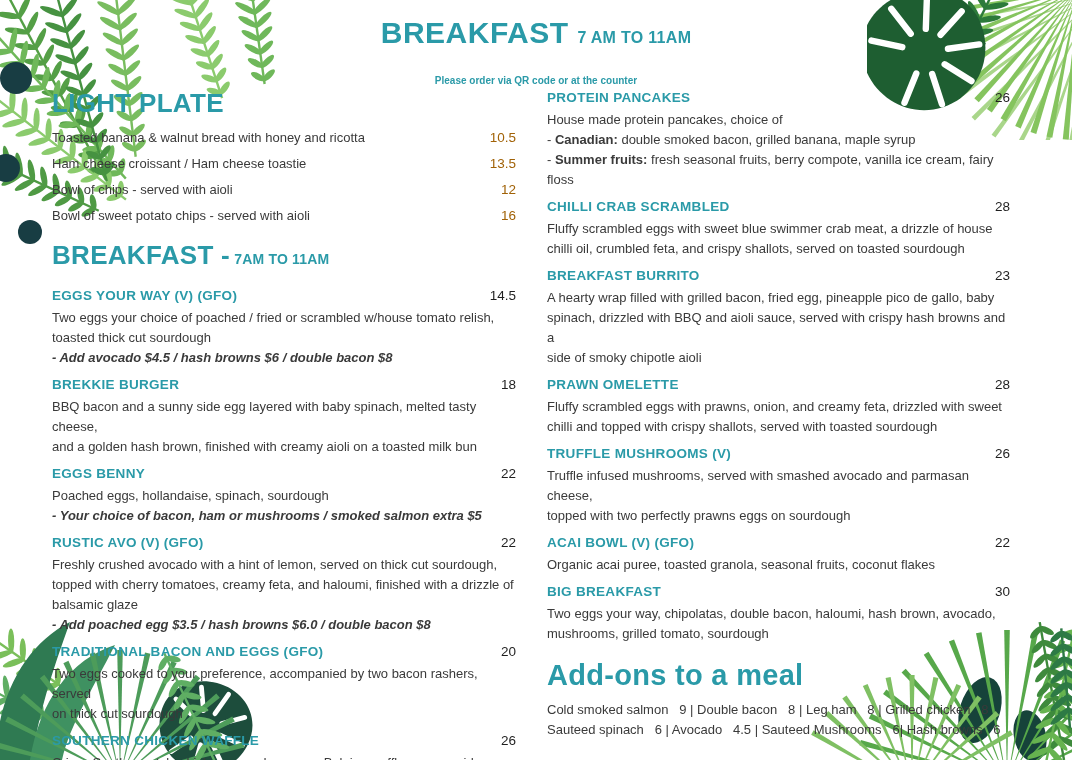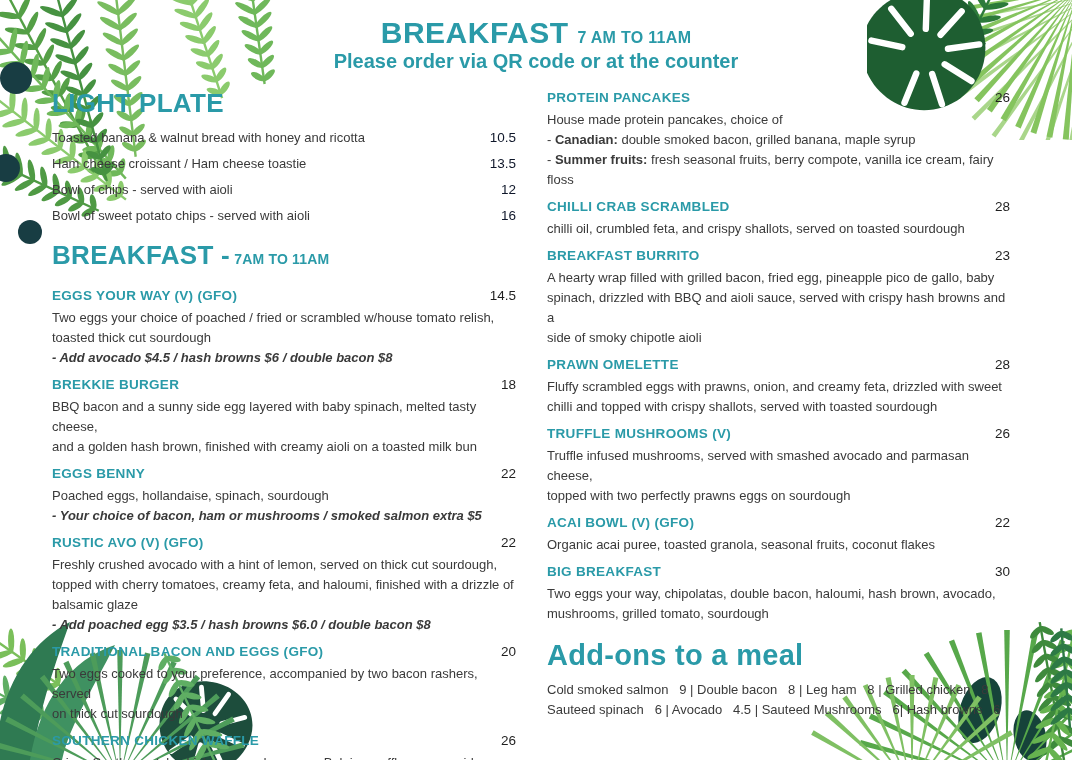--- a/index.html
+++ b/index.html
@@ -4,32 +4,32 @@
 <style>
   html,body{margin:0;padding:0;background:#ffffff;}
   .page{
     position:relative;width:1072px;height:760px;background:#ffffff;overflow:hidden;
     font-family:Liberation Sans, sans-serif;color:#3a3a3a;
   }
   
   .menu-header{position:absolute;top:16px;left:0;right:0;text-align:center;z-index:5;}
   .menu-title{color:var(--accent);font-weight:bold;font-size:30px;letter-spacing:.5px;}
   .menu-title .hours{font-size:16px;letter-spacing:.3px;}
-  .menu-subtitle{color:var(--accent);font-weight:bold;font-size:20px;margin-top:0;}
+  .menu-subtitle{color:var(--accent);font-weight:bold;font-size:10px;margin-top:25px;}
   
   .col{position:absolute;top:88px;z-index:4;}
   .col.left{left:52px;width:464px;}
   .col.right{left:547px;width:463px;}
   .section-heading{color:var(--accent);font-weight:bold;font-size:26px;letter-spacing:.3px;line-height:30px;margin:0 0 12px 0;}
   .section-heading .suffix{font-size:14px;letter-spacing:.2px;}
   .section + .section .section-heading{margin-top:16px;}
   .addons-heading{font-size:29px;margin-bottom:10px;}
   
   .menu-row{display:flex;justify-content:space-between;align-items:flex-end;font-size:13px;line-height:16px;margin-bottom:10px;}
-  .menu-row .item-price{color:#0f172a;}
+  .menu-row .item-price{color:#a16207;}
   
   .menu-item{margin-bottom:7px;}
   .item-head{display:flex;justify-content:space-between;align-items:baseline;line-height:20px;margin-bottom:2px;}
   .item-name{color:var(--accent);font-weight:bold;font-size:13.5px;letter-spacing:.3px;}
   .item-price{font-size:13.5px;color:#1f1f1f;}
   .desc-line{font-size:13px;line-height:20px;white-space:pre-wrap;}
   .desc-line .b{font-weight:bold;}
   .desc-line.note{font-weight:bold;font-style:italic;}
   .addon-line{font-size:13px;line-height:20px;white-space:pre-wrap;}
   
@@ -579,20 +579,21 @@
           </div>
           <div class="desc-line"><span>House made protein pancakes, choice of</span></div>
           <div class="desc-line"><span>- </span><span class="b">Canadian:</span><span> double smoked bacon, grilled banana, maple syrup</span></div>
           <div class="desc-line"><span>- </span><span class="b">Summer fruits:</span><span> fresh seasonal fruits, berry compote, vanilla ice cream, fairy floss</span></div>
         </div>
         <div class="menu-item">
           <div class="item-head">
             <span class="item-name">CHILLI CRAB SCRAMBLED</span>
             <span class="item-price">28</span>
           </div>
+          <div class="desc-line"><span>Fluffy scrambled eggs with sweet blue swimmer crab meat, a drizzle of house</span></div>
           <div class="desc-line"><span>chilli oil, crumbled feta, and crispy shallots, served on toasted sourdough</span></div>
         </div>
         <div class="menu-item">
           <div class="item-head">
             <span class="item-name">BREAKFAST BURRITO</span>
             <span class="item-price">23</span>
           </div>
           <div class="desc-line"><span>A hearty wrap filled with grilled bacon, fried egg, pineapple pico de gallo, baby</span></div>
           <div class="desc-line"><span>spinach, drizzled with BBQ and aioli sauce, served with crispy hash browns and a</span></div>
           <div class="desc-line"><span>side of smoky chipotle aioli</span></div>

